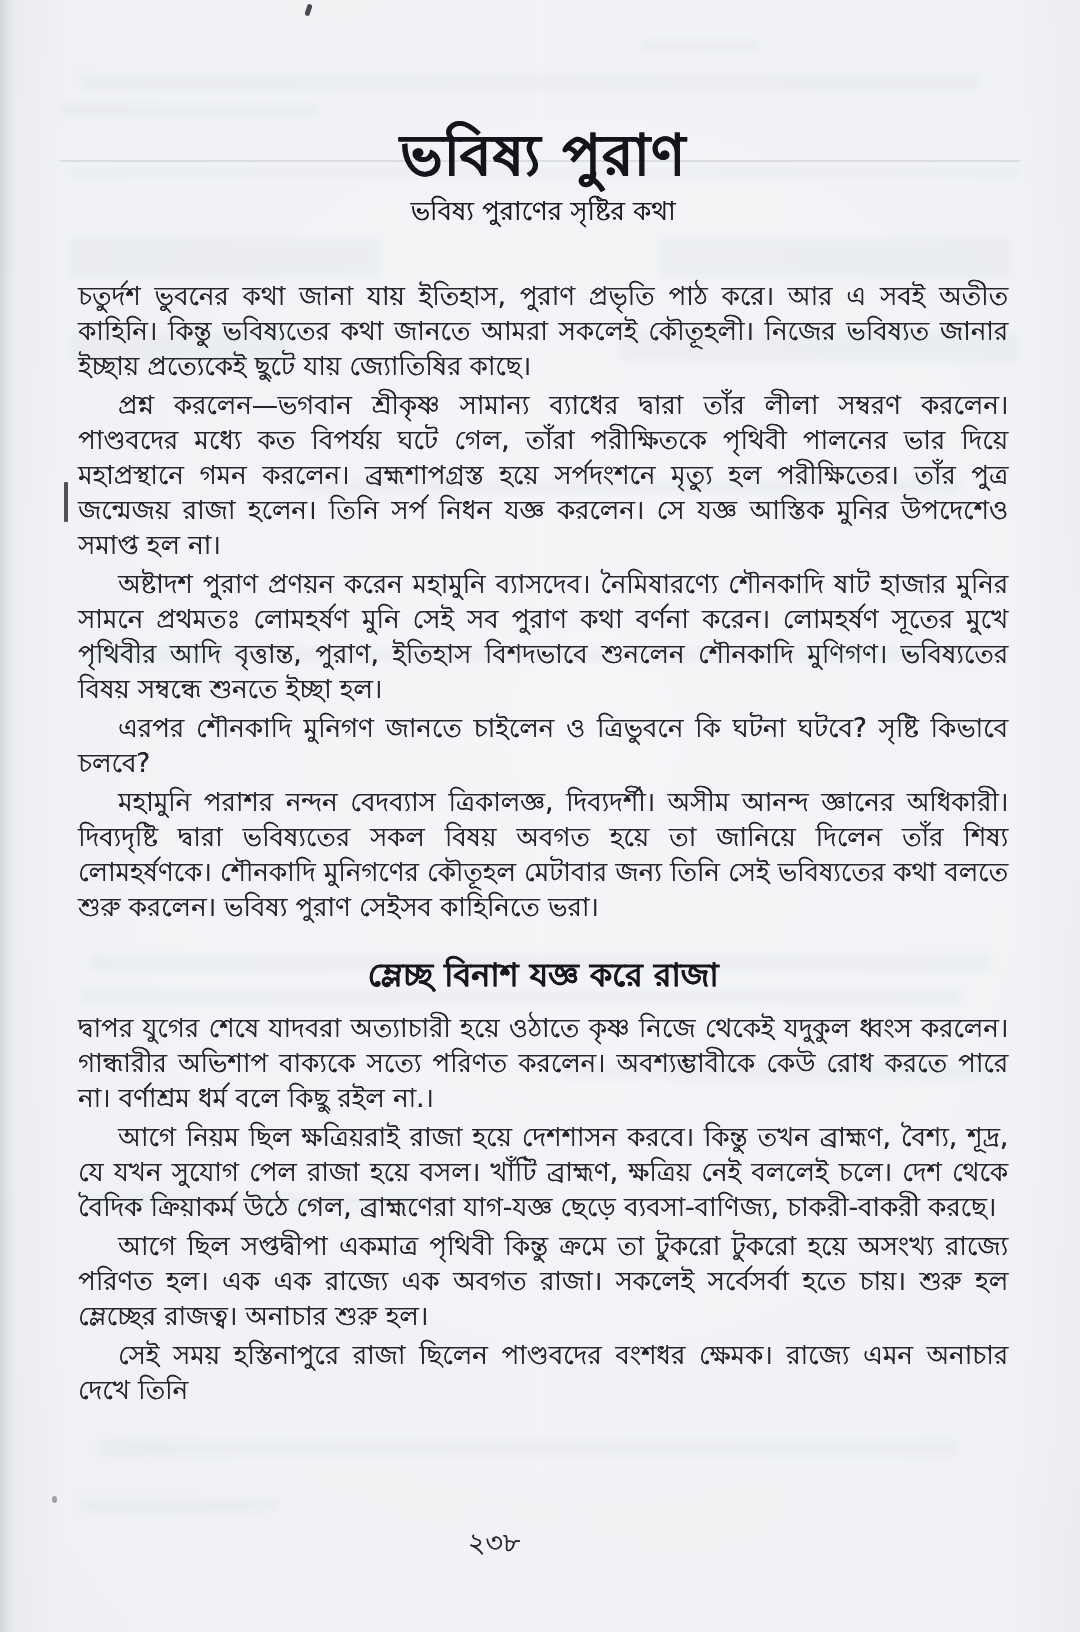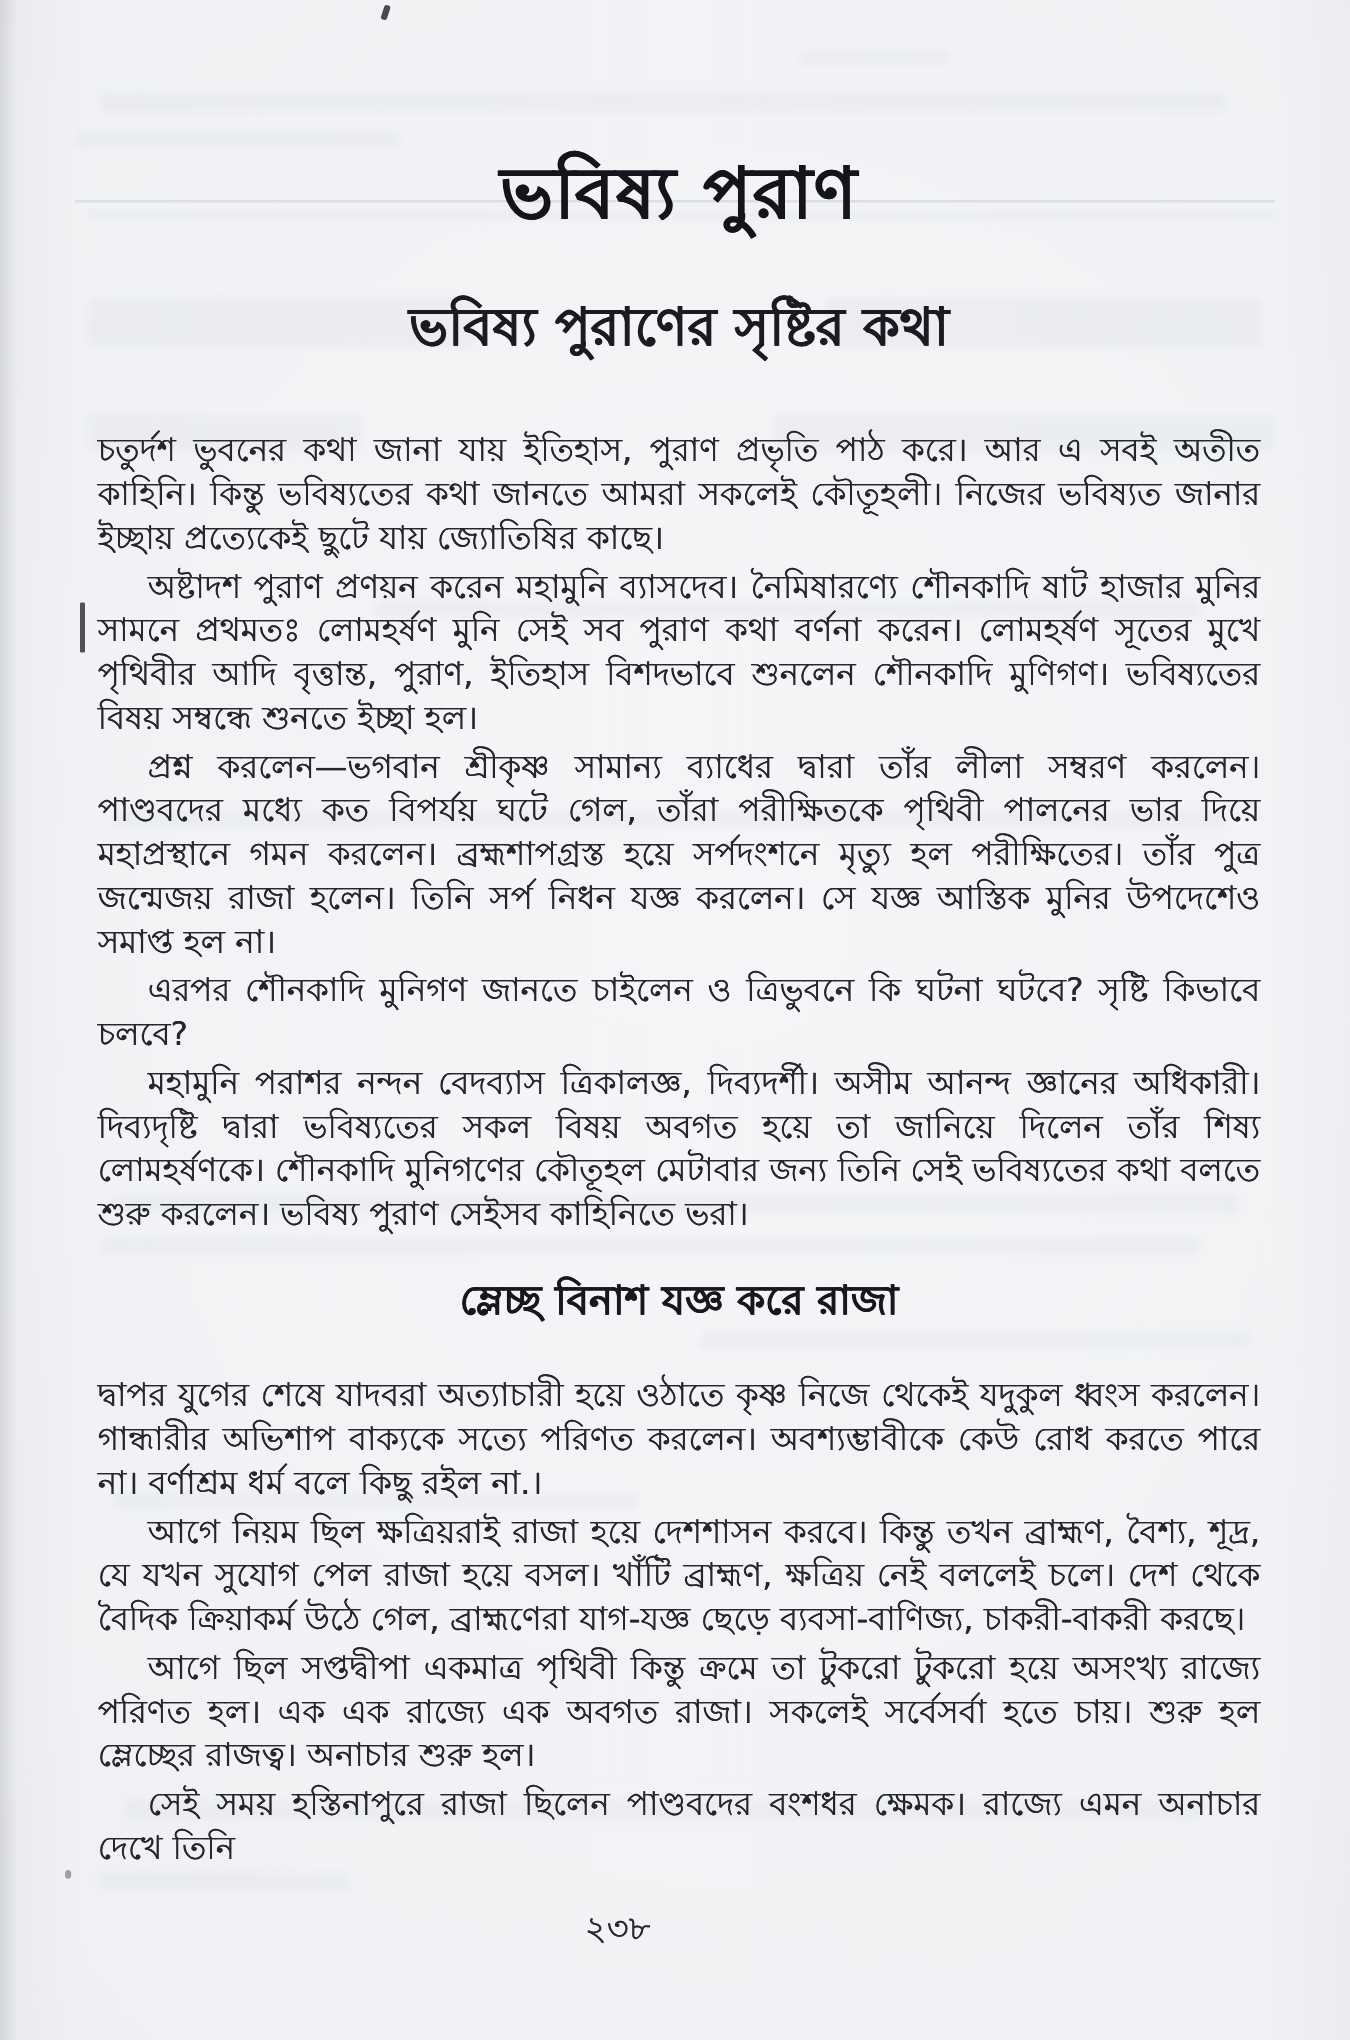--- a/index.html
+++ b/index.html
@@ -53,43 +53,42 @@
     margin-top: 120px;
     text-align: center;
     font-size: 57px;
     line-height: 1.25;
     font-weight: bold;
     color: #14141c;
     letter-spacing: 1px;
     text-shadow: 0.6px 0 0 #14141c;
   }
   .chapter-subtitle {
-    margin-top: 38px;
     text-align: center;
-    font-size: 42px;
-    font-weight: bold;
+    font-size: 26px;
+    font-weight: normal;
     color: #1b1b23;
     text-shadow: 0.4px 0 0 #1b1b23;
   }
   .body-text {
     margin-top: 44px;
     font-size: 26px;
     line-height: 35px;
     text-align: justify;
     color: #26262e;
     text-shadow: 0.3px 0 0 #26262e;
   }
   .body-text p {
     margin: 4px;
   }
   .body-text p.indent {
     text-indent: 40px;
   }
   .section-heading {
-    margin: 26px 0 36px 0;
+    margin: 26px 0 12px 0;
     text-align: center;
     font-size: 32px;
     line-height: 48px;
     font-weight: bold;
     color: #17171f;
     text-shadow: 0.4px 0 0 #17171f;
   }
   .page-number {
     position: absolute;
     top: 1522px;
@@ -158,22 +157,22 @@
 <div class="edge-shade"></div>
 
 <div class="page-inner">
 
   <div class="book-title">ভবিষ্য পুরাণ</div>
 
   <div class="chapter-subtitle">ভবিষ্য পুরাণের সৃষ্টির কথা</div>
 
   <div class="body-text">
     <p>চতুর্দশ ভুবনের কথা জানা যায় ইতিহাস, পুরাণ প্রভৃতি পাঠ করে। আর এ সবই অতীত কাহিনি। কিন্তু ভবিষ্যতের কথা জানতে আমরা সকলেই কৌতূহলী। নিজের ভবিষ্যত জানার ইচ্ছায় প্রত্যেকেই ছুটে যায় জ্যোতিষির কাছে।</p>
+    <p class="indent">প্রশ্ন করলেন—ভগবান শ্রীকৃষ্ণ সামান্য ব্যাধের দ্বারা তাঁর লীলা সম্বরণ করলেন। পাণ্ডবদের মধ্যে কত বিপর্যয় ঘটে গেল, তাঁরা পরীক্ষিতকে পৃথিবী পালনের ভার দিয়ে মহাপ্রস্থানে গমন করলেন। ব্রহ্মশাপগ্রস্ত হয়ে সর্পদংশনে মৃত্যু হল পরীক্ষিতের। তাঁর পুত্র জন্মেজয় রাজা হলেন। তিনি সর্প নিধন যজ্ঞ করলেন। সে যজ্ঞ আস্তিক মুনির উপদেশেও সমাপ্ত হল না।</p>
     <p class="indent">অষ্টাদশ পুরাণ প্রণয়ন করেন মহামুনি ব্যাসদেব। নৈমিষারণ্যে শৌনকাদি ষাট হাজার মুনির সামনে প্রথমতঃ লোমহর্ষণ মুনি সেই সব পুরাণ কথা বর্ণনা করেন। লোমহর্ষণ সূতের মুখে পৃথিবীর আদি বৃত্তান্ত, পুরাণ, ইতিহাস বিশদভাবে শুনলেন শৌনকাদি মুণিগণ। ভবিষ্যতের বিষয় সম্বন্ধে শুনতে ইচ্ছা হল।</p>
-    <p class="indent">প্রশ্ন করলেন—ভগবান শ্রীকৃষ্ণ সামান্য ব্যাধের দ্বারা তাঁর লীলা সম্বরণ করলেন। পাণ্ডবদের মধ্যে কত বিপর্যয় ঘটে গেল, তাঁরা পরীক্ষিতকে পৃথিবী পালনের ভার দিয়ে মহাপ্রস্থানে গমন করলেন। ব্রহ্মশাপগ্রস্ত হয়ে সর্পদংশনে মৃত্যু হল পরীক্ষিতের। তাঁর পুত্র জন্মেজয় রাজা হলেন। তিনি সর্প নিধন যজ্ঞ করলেন। সে যজ্ঞ আস্তিক মুনির উপদেশেও সমাপ্ত হল না।</p>
     <p class="indent">এরপর শৌনকাদি মুনিগণ জানতে চাইলেন ও ত্রিভুবনে কি ঘটনা ঘটবে? সৃষ্টি কিভাবে চলবে?</p>
     <p class="indent">মহামুনি পরাশর নন্দন বেদব্যাস ত্রিকালজ্ঞ, দিব্যদর্শী। অসীম আনন্দ জ্ঞানের অধিকারী। দিব্যদৃষ্টি দ্বারা ভবিষ্যতের সকল বিষয় অবগত হয়ে তা জানিয়ে দিলেন তাঁর শিষ্য লোমহর্ষণকে। শৌনকাদি মুনিগণের কৌতূহল মেটাবার জন্য তিনি সেই ভবিষ্যতের কথা বলতে শুরু করলেন। ভবিষ্য পুরাণ সেইসব কাহিনিতে ভরা।</p>
 
     <div class="section-heading">
       <div>ম্লেচ্ছ বিনাশ যজ্ঞ করে রাজা</div>
     </div>
 
     <p>দ্বাপর যুগের শেষে যাদবরা অত্যাচারী হয়ে ওঠাতে কৃষ্ণ নিজে থেকেই যদুকুল ধ্বংস করলেন। গান্ধারীর অভিশাপ বাক্যকে সত্যে পরিণত করলেন। অবশ্যম্ভাবীকে কেউ রোধ করতে পারে না। বর্ণাশ্রম ধর্ম বলে কিছু রইল না.।</p>
     <p class="indent">আগে নিয়ম ছিল ক্ষত্রিয়রাই রাজা হয়ে দেশশাসন করবে। কিন্তু তখন ব্রাহ্মণ, বৈশ্য, শূদ্র, যে যখন সুযোগ পেল রাজা হয়ে বসল। খাঁটি ব্রাহ্মণ, ক্ষত্রিয় নেই বললেই চলে। দেশ থেকে বৈদিক ক্রিয়াকর্ম উঠে গেল, ব্রাহ্মণেরা যাগ-যজ্ঞ ছেড়ে ব্যবসা-বাণিজ্য, চাকরী-বাকরী করছে।</p>
     <p class="indent">আগে ছিল সপ্তদ্বীপা একমাত্র পৃথিবী কিন্তু ক্রমে তা টুকরো টুকরো হয়ে অসংখ্য রাজ্যে পরিণত হল। এক এক রাজ্যে এক অবগত রাজা। সকলেই সর্বেসর্বা হতে চায়। শুরু হল ম্লেচ্ছের রাজত্ব। অনাচার শুরু হল।</p>

